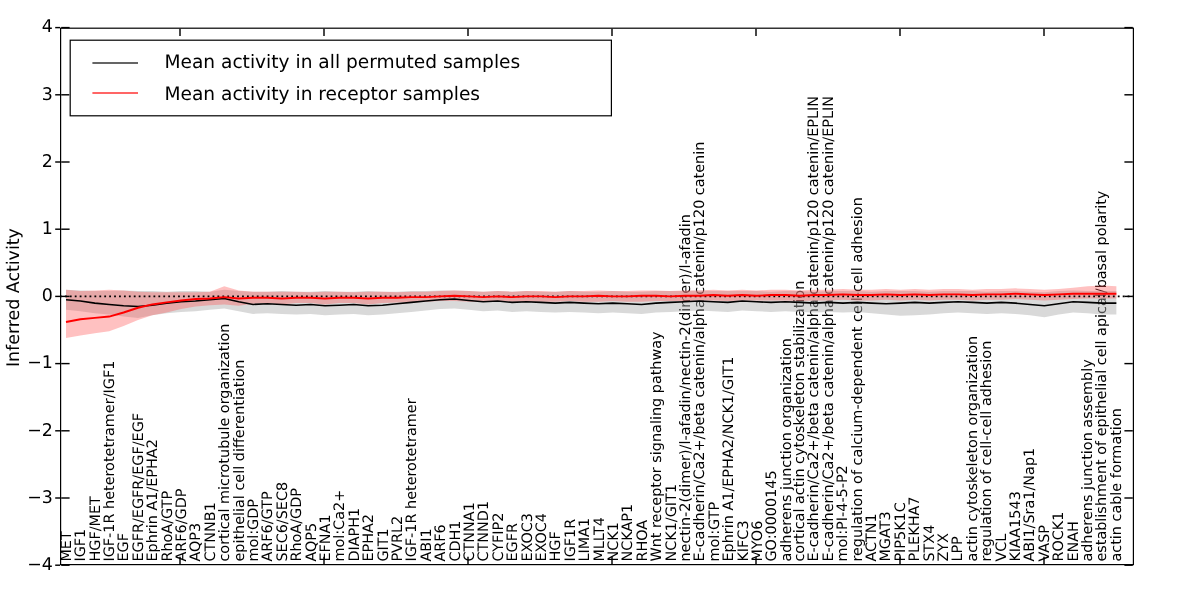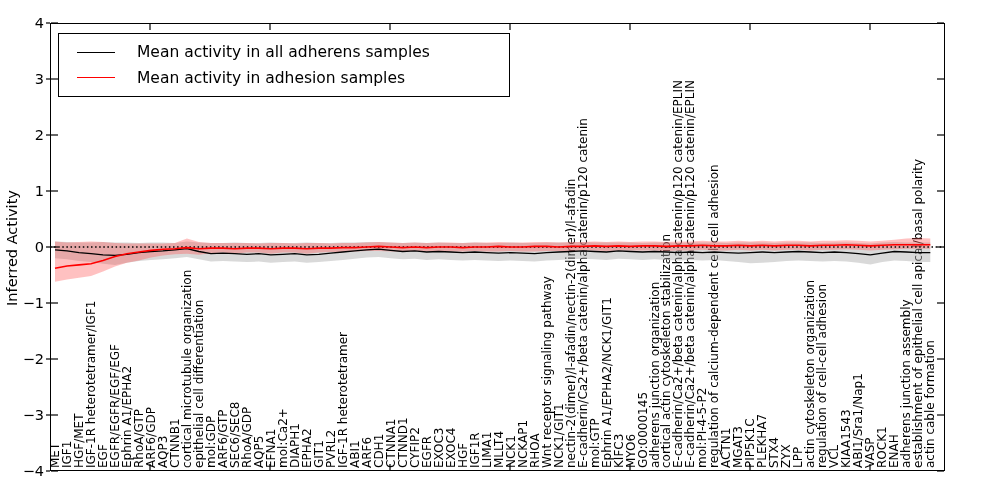--- a/index.html
+++ b/index.html
@@ -187,21 +187,21 @@
       <div class="ytick-label" style="left: 4px; top: 240px;">0</div>
       <div class="ytick-label" style="left: 4px; top: 184px;">1</div>
       <div class="ytick-label" style="left: 4px; top: 128px;">2</div>
       <div class="ytick-label" style="left: 4px; top: 72px;">3</div>
       <div class="ytick-label" style="left: 4px; top: 16px;">4</div>
     </div>
 
   <div id="legend">
     <div class="legend-row">
       <span class="legend-swatch" id="sw0" style="border-top-color: rgb(0, 0, 0);"></span>
-      <span class="legend-text">Mean activity in all adherens samples</span>
+      <span class="legend-text">Mean activity in all permuted samples</span>
     </div>
     <div class="legend-row">
       <span class="legend-swatch" id="sw1" style="border-top-color: rgb(255, 0, 0);"></span>
-      <span class="legend-text">Mean activity in adhesion samples</span>
+      <span class="legend-text">Mean activity in receptor samples</span>
     </div>
   </div>
 
 </div>
 
 </body></html>

